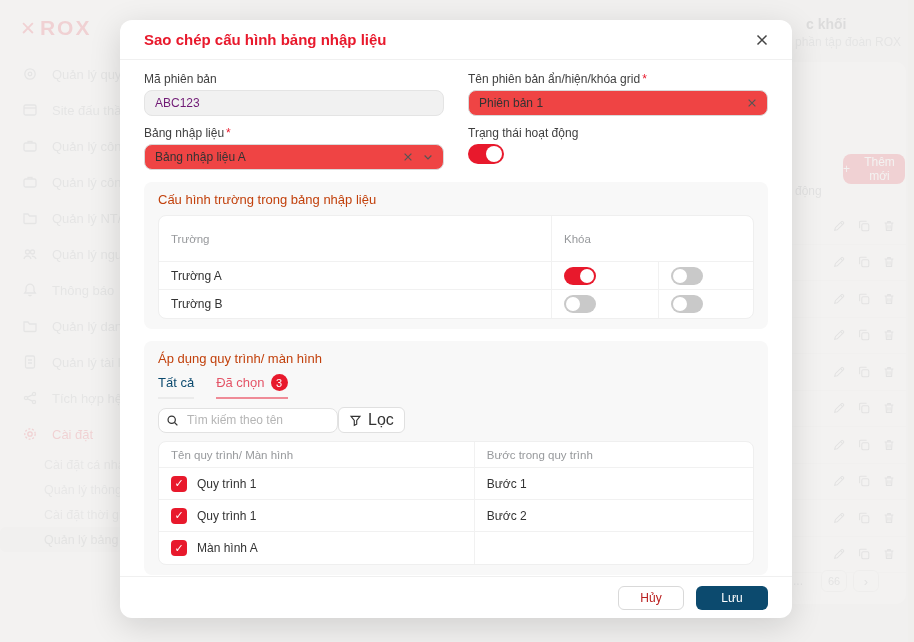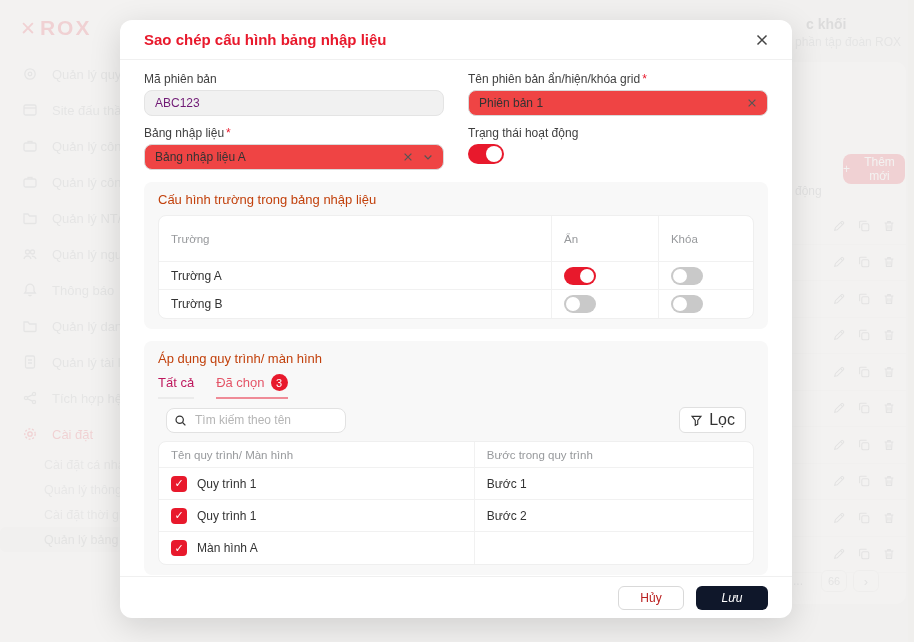--- a/index.html
+++ b/index.html
@@ -83,28 +83,28 @@
   .t-row:last-child { border-bottom:none; }
   .t-head .t-cell { color:#97999c; font-size:11.5px; }
   .t-cell { padding:0 12px; display:flex; align-items:center; font-size:12px; color:#333;
             border-left:1px solid #f1f1f1; }
   .t-cell:first-child { border-left:none; }
   .tbl1 .t-head { height:46px; }
   .tbl1 .t-body-row { height:28px; }
   .tbl1 .c1 { flex:0 0 66%; } .tbl1 .c2 { flex:0 0 18%; } .tbl1 .c3 { flex:1; }
 
   .tabs { display:flex; gap:22px; margin-bottom:8px; }
-  .tab { font-size:13px; color:#be185d; padding-bottom:6px; border-bottom:2px solid #ebebeb;
+  .tab { font-size:13px; color:#0c4a6e; padding-bottom:6px; border-bottom:2px solid #ebebeb;
          display:flex; align-items:center; gap:6px; cursor:pointer; background:none; border-top:none;
          border-left:none; border-right:none; font-family:inherit; }
   .tab.active { color:#e45568; border-bottom-color:#ef8b97; }
   .badge { min-width:17px; height:17px; border-radius:9px; background:#e8192c; color:#fff;
            font-size:11px; display:flex; align-items:center; justify-content:center; padding:0 4px; }
 
-  .search-row { display:flex; align-items:center; justify-content:space-between; margin:2px 8px 8px; }
+  .search-row { display:flex; align-items:center; margin:2px 0 8px; }
   .search-wrap { position:relative; width:180px; }
   .search-input { width:180px; height:25px; border:1px solid #e2e2e2; border-radius:8px;
                   padding:0 8px 0 28px; font-size:12px; color:#333; font-family:inherit; }
   .search-input::placeholder { color:#b5b5b5; }
   .search-ic { position:absolute; left:8px; top:5px; }
   .search-ic svg { stroke:#333; }
   .filter-btn { height:26px; padding:0 10px; border:1px solid #e0e0e0; border-radius:6px; background:#fff;
                 display:flex; align-items:center; gap:6px; font-size:16px; color:#333; font-family:inherit; cursor:pointer; }
   .filter-btn svg { stroke:#333; }
 
@@ -112,21 +112,21 @@
   .tbl2 .t-body-row { height:32px; }
   .tbl2 .c1 { flex:0 0 53%; gap:10px; } .tbl2 .c2 { flex:1; }
   .chk { width:16px; height:16px; border-radius:4px; background:#e8192c; color:#fff; font-size:11px;
          display:flex; align-items:center; justify-content:center; flex:0 0 16px; cursor:pointer; }
 
   .m-footer { flex:0 0 42px; border-top:1px solid #f0f0f0; display:flex; align-items:center;
               justify-content:flex-end; gap:12px; padding:0 24px; }
   .btn { height:24px; border-radius:6px; font-size:12px; font-family:inherit; cursor:pointer;
          display:flex; align-items:center; justify-content:center; }
   .btn-cancel { min-width:66px; background:#fff; border:1px solid #d9d9d9; color:#b91c1c; }
-  .btn-save { min-width:72px; background:#0f172a; border:none; color:#fff;font-style:italic; }
+  .btn-save { min-width:72px; background:#0c4a6e; border:none; color:#fff; }
 </style>
 </head>
 <body>
 
 <div class="bg-layer">
   <div class="sidebar">
     <div class="logo">
       <span class="mark">✕</span>
       <span>ROX</span>
     </div>
@@ -421,21 +421,20 @@
         <div class="f-label">Trạng thái hoạt động</div>
         <button class="toggle on"></button>
       </div>
     </div>
 
     <div class="panel">
       <div class="p-title">Cấu hình trường trong bảng nhập liệu</div>
       <div class="tbl tbl1">
         <div class="t-row t-head">
           <div class="t-cell c1">Trường</div>
-          <div class="t-cell c2">Ẩn</div>
           <div class="t-cell c3">Khóa</div>
         </div>
         <div class="t-row t-body-row">
           <div class="t-cell c1">Trường A</div>
           <div class="t-cell c2">
               <button class="toggle sm on"></button>
             </div>
           <div class="t-cell c3">
               <button class="toggle sm"></button>
             </div>

